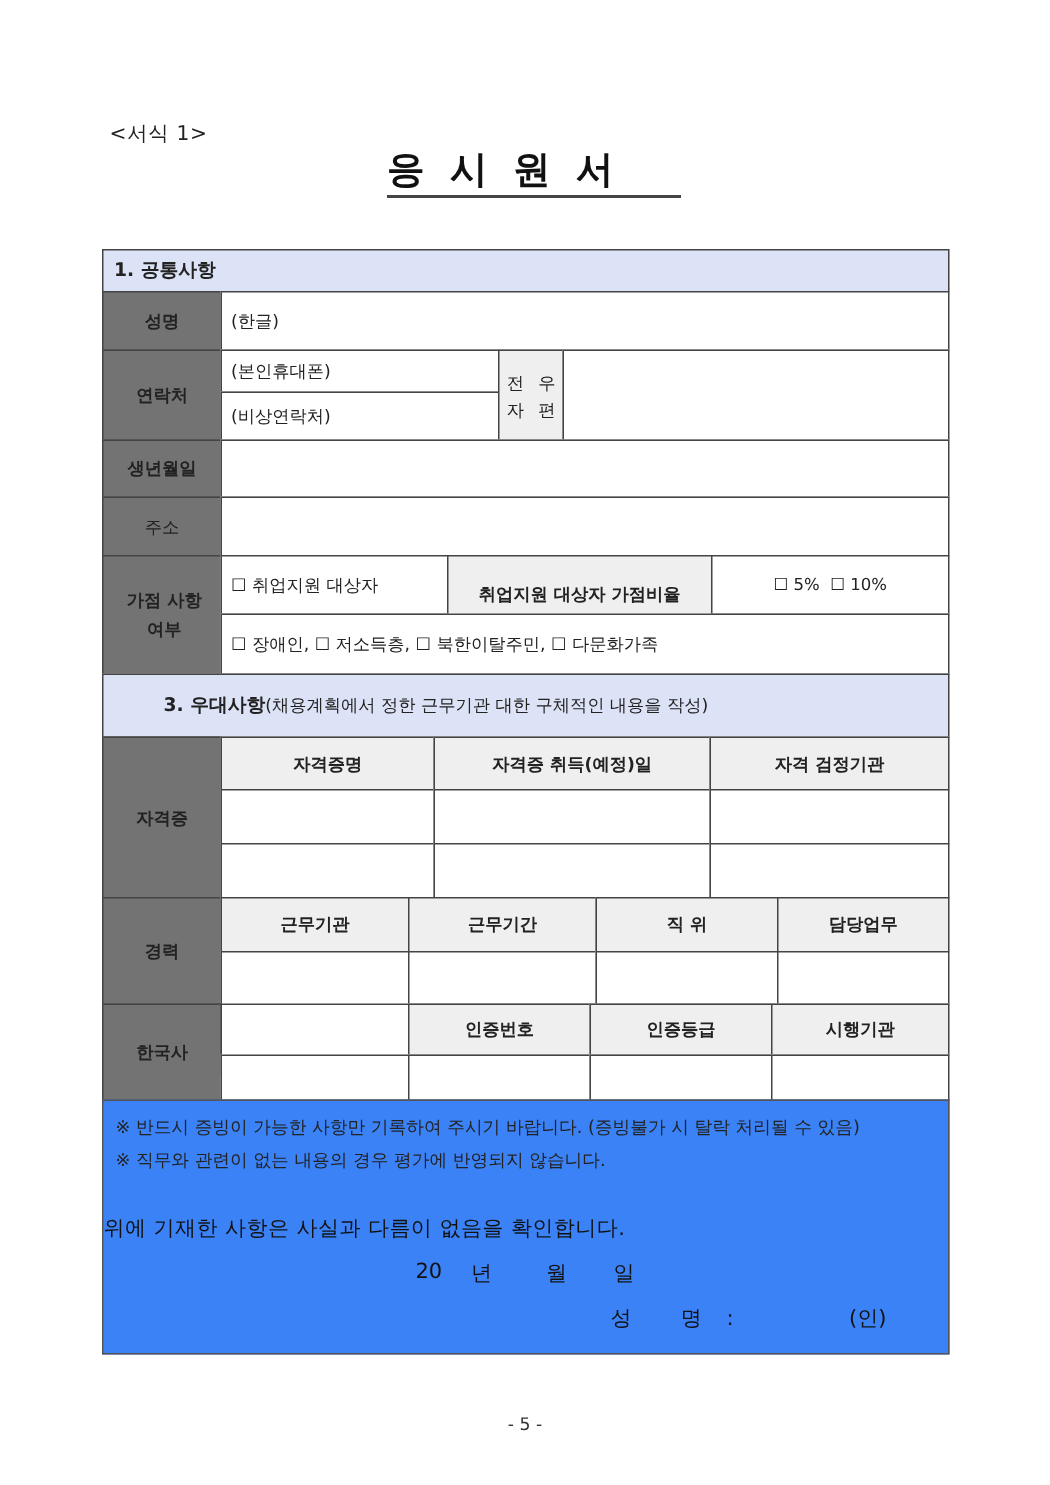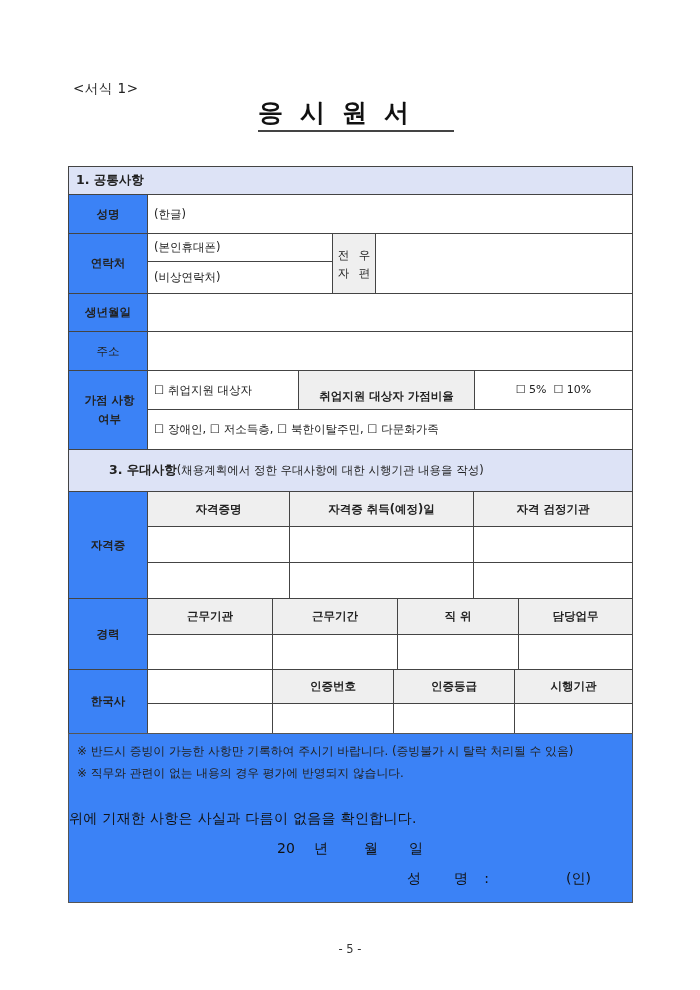--- a/index.html
+++ b/index.html
@@ -3,21 +3,21 @@
 <meta charset="utf-8">
 <style>
   * { box-sizing: border-box; margin: 0; padding: 0; }
   html, body { width: 700px; height: 990px; background: #ffffff; overflow: hidden; }
   body { position: relative; font-family: "DejaVu Sans", sans-serif; color: #222; }
   .abs { position: absolute; }
   .form-label { left: 73px; top: 80px; font-size: 13.5px; color: #222; letter-spacing: 0.5px; }
   .title { left: 258px; top: 98px; width: 196px; font-size: 25px; font-weight: bold; letter-spacing: 17px; color: #111;
            border-bottom: 2px solid #444; padding-bottom: 2px; line-height: 30px; white-space: nowrap; }
   .cell { position: absolute; border: 1px solid #444; display: flex; align-items: center; font-size: 11.5px; color: #222; background: #fff; }
-  .lbl { background: #3b82f6; justify-content: center; font-weight: bold; text-align: center; line-height: 19px; }
+  .lbl { background: #737373; justify-content: center; font-weight: bold; text-align: center; line-height: 19px; }
   .hdr { background: #efefef; justify-content: center; font-weight: bold; }
   .sec { background: #dde3f6; font-weight: bold; font-size: 12.5px; padding-left: 7px; }
   .sec .sub { font-weight: normal; font-size: 11.5px; }
   .val { padding-left: 6px; }
   .plain { justify-content: center; font-weight: normal; text-align: center; line-height: 18px; }
   .notes { position: absolute; left: 68px; top: 733px; width: 565px; height: 170px; border: 1px solid #555; background: #3b82f6; }
   .note { position: absolute; left: 8px; font-size: 11.8px; color: #222; white-space: nowrap; }
   .confirm { position: absolute; left: 0; width: 100%; text-align: left; top: 76px; font-size: 14px; color: #111; letter-spacing: 0.3px; }
   .datel { position: absolute; font-size: 14px; color: #111; }
   .pagenum { left: 0; width: 700px; top: 942px; text-align: center; font-size: 11.5px; color: #333; }
@@ -66,21 +66,21 @@
 <div class="cell hdr" style="left:298px;top:370px;width:177px;height:52px;">취업지원 대상자 가점비율</div>
 <div class="cell plain" style="left:474px;top:370px;width:159px;height:40px;white-space:pre;font-size:11px;">
   <span>☐ 5%  ☐ 10%</span>
 </div>
 <div class="cell val" style="left:147px;top:409px;width:486px;height:41px;">
   <span>☐ 장애인, ☐ 저소득층, ☐ 북한이탈주민, ☐ 다문화가족</span>
 </div>
 
 <div class="cell sec" style="left:68px;top:449px;width:565px;height:43px;padding-left:40px;">
   <span>3. 우대사항</span>
-    <span class="sub">(채용계획에서 정한 우대사항에 대한 시행기관 내용을 작성)</span>
+    <span class="sub">(채용계획에서 정한 근무기관 대한 구체적인 내용을 작성)</span>
 </div>
 
 <div class="cell lbl" style="left:68px;top:491px;width:80px;height:108px;">자격증</div>
 <div class="cell hdr" style="left:147px;top:491px;width:143px;height:36px;">자격증명</div>
 <div class="cell hdr" style="left:289px;top:491px;width:185px;height:36px;">자격증 취득(예정)일</div>
 <div class="cell hdr" style="left:473px;top:491px;width:160px;height:36px;">자격 검정기관</div>
 <div class="cell" style="left:147px;top:526px;width:143px;height:37px;"></div>
 <div class="cell" style="left:289px;top:526px;width:185px;height:37px;"></div>
 <div class="cell" style="left:473px;top:526px;width:160px;height:37px;"></div>
 <div class="cell" style="left:147px;top:562px;width:143px;height:37px;"></div>

